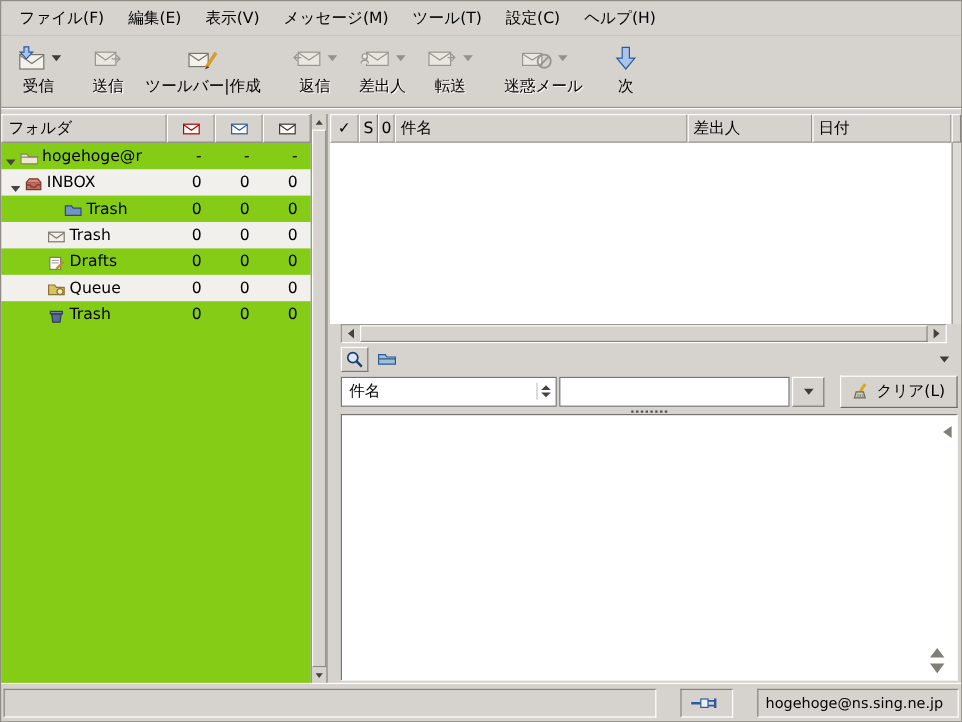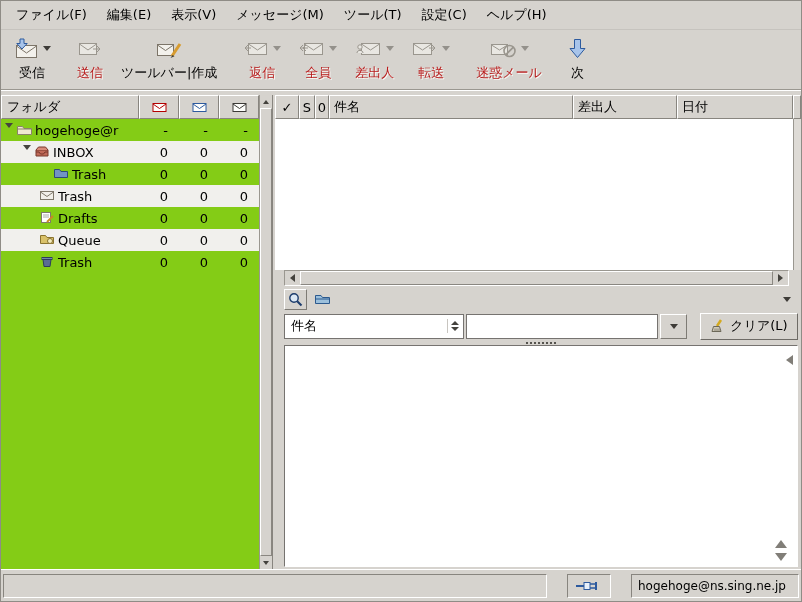--- a/index.html
+++ b/index.html
@@ -5,35 +5,35 @@
 *{box-sizing:border-box;margin:0;padding:0}
 body{width:802px;height:602px;background:#d6d3ce;border:1px solid #8f8c86;font-family:"DejaVu Sans","Liberation Sans",sans-serif;font-size:13px;color:#000;overflow:hidden;position:relative}
 
 .menubar{height:29px;display:flex;align-items:center;padding-left:5px;border-bottom:1px solid #c6c3be}
 .menu-item{padding:3px 10px;white-space:nowrap}
 
 .toolbar{height:59px;display:flex;align-items:flex-start;padding:1px 3px}
 .tbtn{display:flex;flex-direction:column;align-items:center;padding:4px 9px 2px;gap:3px}
 .iconrow{height:27px;display:flex;align-items:center;gap:5px}
 .tlabel{font-size:13px;white-space:nowrap;line-height:15px}
-.tbtn.disabled .tlabel{color:#b91c1c;text-shadow:1px 1px 0 #fbfaf8}
+.tbtn.disabled .tlabel{color:#000000;text-shadow:1px 1px 0 #fbfaf8}
 .tri{width:0;height:0;display:inline-block}
 .tri.down{border-left:4px solid transparent;border-right:4px solid transparent;border-top:5px solid #3e3c38}
 .tbtn.disabled .tri.down{border-top-color:#94918b}
 .tsep{width:2px;margin:5px 3px;border-left:1px solid #9a9790;border-right:1px solid #fff}
 
 .content{height:480px;display:flex;border-top:1px solid #9a9790;box-shadow:inset 0 1px 0 #fff;padding-top:5px}
 .folder-pane{width:258px;background:#84cc16;display:flex;flex-direction:column}
 .hcell{background:#d6d3ce;border-top:1px solid #fff;border-left:1px solid #fff;border-right:1px solid #88857f;border-bottom:1px solid #88857f;display:flex;align-items:center;height:24px;overflow:hidden;white-space:nowrap}
 .fheader{display:flex}
 .fh-name{flex:1;padding-left:5px}
 .fh-col{width:40px;justify-content:center}
 .frow{height:22px;display:flex;align-items:center}
 .frows .frow:nth-child(even){background:#f1f0ed}
-.fname-cell{flex:1;display:flex;align-items:flex-start;gap:3px;overflow:hidden;white-space:nowrap}
+.fname-cell{flex:1;display:flex;align-items:flex-end;gap:3px;overflow:hidden;white-space:nowrap}
 .fnum{width:40px;text-align:right;padding-right:11px}
 .expander{border-left:4px solid transparent;border-right:4px solid transparent;border-top:5px solid #46443f;width:0;height:0;flex:none}
 .ficon{display:flex;flex:none}
 
 .vscroll{width:13px;background:#d2cfc9;border-left:1px solid #9a9790;display:flex;flex-direction:column}
 .varrow{height:13px;display:flex;align-items:center;justify-content:center;background:#d6d3ce}
 .vthumb{flex:1;background:#d6d3ce;border:1px solid;border-color:#fff #8a8781 #8a8781 #fff}
 .tri.up-s{border-left:3px solid transparent;border-right:3px solid transparent;border-bottom:4px solid #44423d}
 .tri.down-s{border-left:3px solid transparent;border-right:3px solid transparent;border-top:4px solid #44423d}
 .tri.left-s{border-top:4px solid transparent;border-bottom:4px solid transparent;border-right:5px solid #44423d}
@@ -143,33 +143,20 @@
       <span class="tri down"></span>
     </div>
     <div class="tlabel">返信</div>
   </div>
   <div class="tbtn disabled">
     <div class="iconrow">
       <span class="ficon">
           <svg width="25" height="19">
             <rect x="5.5" y="4.5" width="18" height="11" fill="#e9e7e2" stroke="#9a968e"></rect>
             <path d="M5.5 5 L14.5 11 L23.5 5" fill="none" stroke="#9a968e"></path>
-            <path d="M9 9 H1 m3 -3 L1 9 l3 3 M7 6 L4 9 l3 3" fill="none" stroke="#9a968e"></path>
-          </svg>
-        </span>
-      <span class="tri down"></span>
-    </div>
-    <div class="tlabel">全員</div>
-  </div>
-  <div class="tbtn disabled">
-    <div class="iconrow">
-      <span class="ficon">
-          <svg width="25" height="19">
-            <rect x="5.5" y="4.5" width="18" height="11" fill="#e9e7e2" stroke="#9a968e"></rect>
-            <path d="M5.5 5 L14.5 11 L23.5 5" fill="none" stroke="#9a968e"></path>
             <circle cx="4" cy="8" r="2.2" fill="#e9e7e2" stroke="#9a968e"></circle>
             <path d="M1 14 c0 -3.5 6 -3.5 6 0" fill="#e9e7e2" stroke="#9a968e"></path>
           </svg>
         </span>
       <span class="tri down"></span>
     </div>
     <div class="tlabel">差出人</div>
   </div>
   <div class="tbtn disabled">
     <div class="iconrow">
@@ -254,21 +241,21 @@
               </svg>
             </span>
           <span>hogehoge@r</span>
         </div>
         <span class="fnum">-</span>
         <span class="fnum">-</span>
         <span class="fnum">-</span>
       </div>
 
       <div class="frow">
-        <div class="fname-cell" style="padding-left:22px">
+        <div class="fname-cell" style="padding-left:8px">
           <span class="expander"></span>
           <span class="ficon">
               <svg width="16" height="13">
                 <path d="M2 5 h12 v6 H2 z" fill="#c06a58" stroke="#79382c"></path>
                 <path d="M2 5 l2.5 -3 h7 L14 5" fill="#d88a78" stroke="#79382c"></path>
                 <path d="M2 7 h3 l1.5 2 h3 L11 7 h3" fill="none" stroke="#79382c"></path>
               </svg>
             </span>
           <span>INBOX</span>
         </div>

